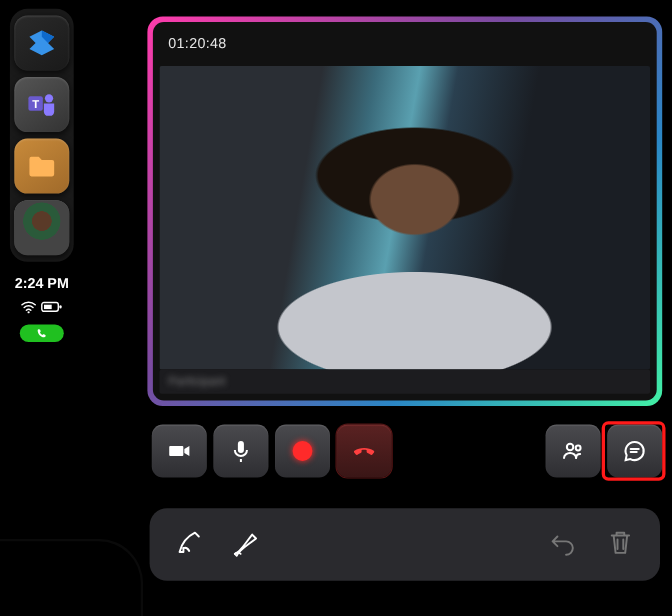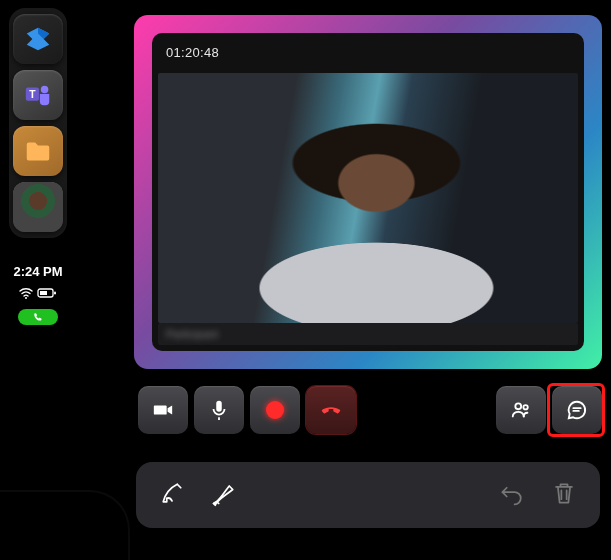--- a/index.html
+++ b/index.html
@@ -8,27 +8,27 @@
   
   .sidebar{position:absolute;left:8px;top:8px;width:60px;display:flex;flex-direction:column;align-items:center;gap:6px}
   .siderail{background:#1a1a1a;border-radius:16px;padding:6px 4px;display:flex;flex-direction:column;gap:6px;align-items:center}
   .app-icon{width:50px;height:50px;border-radius:12px;display:flex;align-items:center;justify-content:center;box-shadow:inset 0 1px 2px rgba(255,255,255,.15),0 2px 6px rgba(0,0,0,.6)}
   .app-icon svg{width:30px;height:30px}
   .app1{background:linear-gradient(145deg,#2a2a2a,#1a1a1a)}
   .app2{background:linear-gradient(145deg,#555,#333)}
   .app3{background:linear-gradient(145deg,#c88a3a,#a06a2a)}
   .app4{background:linear-gradient(145deg,#555,#333);overflow:hidden;position:relative}
   .avatar-photo{width:100%;height:100%;background:radial-gradient(circle at 50% 38%,#5a3a28 0 22%,#2a5a3a 23% 42%,#444 43%);border-radius:12px}
-  .status{margin-top:20px;text-align:center;font-size:13px;font-weight:600}
+  .status{margin-top:6px;text-align:center;font-size:13px;font-weight:600}
   .status-row{display:flex;gap:4px;justify-content:center;align-items:center;margin-top:2px}
   .call-pill{margin-top:4px;width:40px;height:16px;border-radius:8px;background:#20c020;display:flex;align-items:center;justify-content:center}
   .call-pill svg{width:10px;height:10px}
 
   
-  .video-panel{position:absolute;left:134px;top:15px;width:468px;height:354px;border-radius:14px;padding:18px;background:linear-gradient(135deg,#ff3cac 0%,#784ba0 40%,#2b86c5 70%,#42f0a5 100%);box-shadow:0 4px 20px rgba(0,0,0,.6)}
+  .video-panel{position:absolute;left:134px;top:15px;width:468px;height:354px;border-radius:14px;padding:5px;background:linear-gradient(135deg,#ff3cac 0%,#784ba0 40%,#2b86c5 70%,#42f0a5 100%);box-shadow:0 4px 20px rgba(0,0,0,.6)}
   .video-inner{width:100%;height:100%;border-radius:10px;background:#111;position:relative;overflow:hidden}
   .video-feed{position:absolute;left:6px;right:6px;top:40px;bottom:28px;border-radius:2px;overflow:hidden;background:
      radial-gradient(ellipse 55% 70% at 52% 44%,#6a4a36 0 16%,transparent 17%),
      radial-gradient(ellipse 70% 55% at 52% 36%,#1a120c 0 28%,transparent 29%),
      radial-gradient(ellipse 46% 30% at 52% 86%,#c4c6cc 0 60%,transparent 61%),
      linear-gradient(100deg,#2a2e34 0 30%,#3a6a7a 40%,#5aa0b0 48%,#2a4050 55%,#1a1e24 70%);
   }
   .timer{position:absolute;left:14px;top:12px;font-size:13px;color:#e6e6e6;letter-spacing:.3px}
   .namebar{position:absolute;left:6px;right:6px;bottom:6px;height:22px;background:rgba(30,30,33,.9);border-radius:2px;display:flex;align-items:center;padding:0 8px;font-size:11px;color:#aaa}
   .blurname{filter:blur(3px);opacity:.7}

